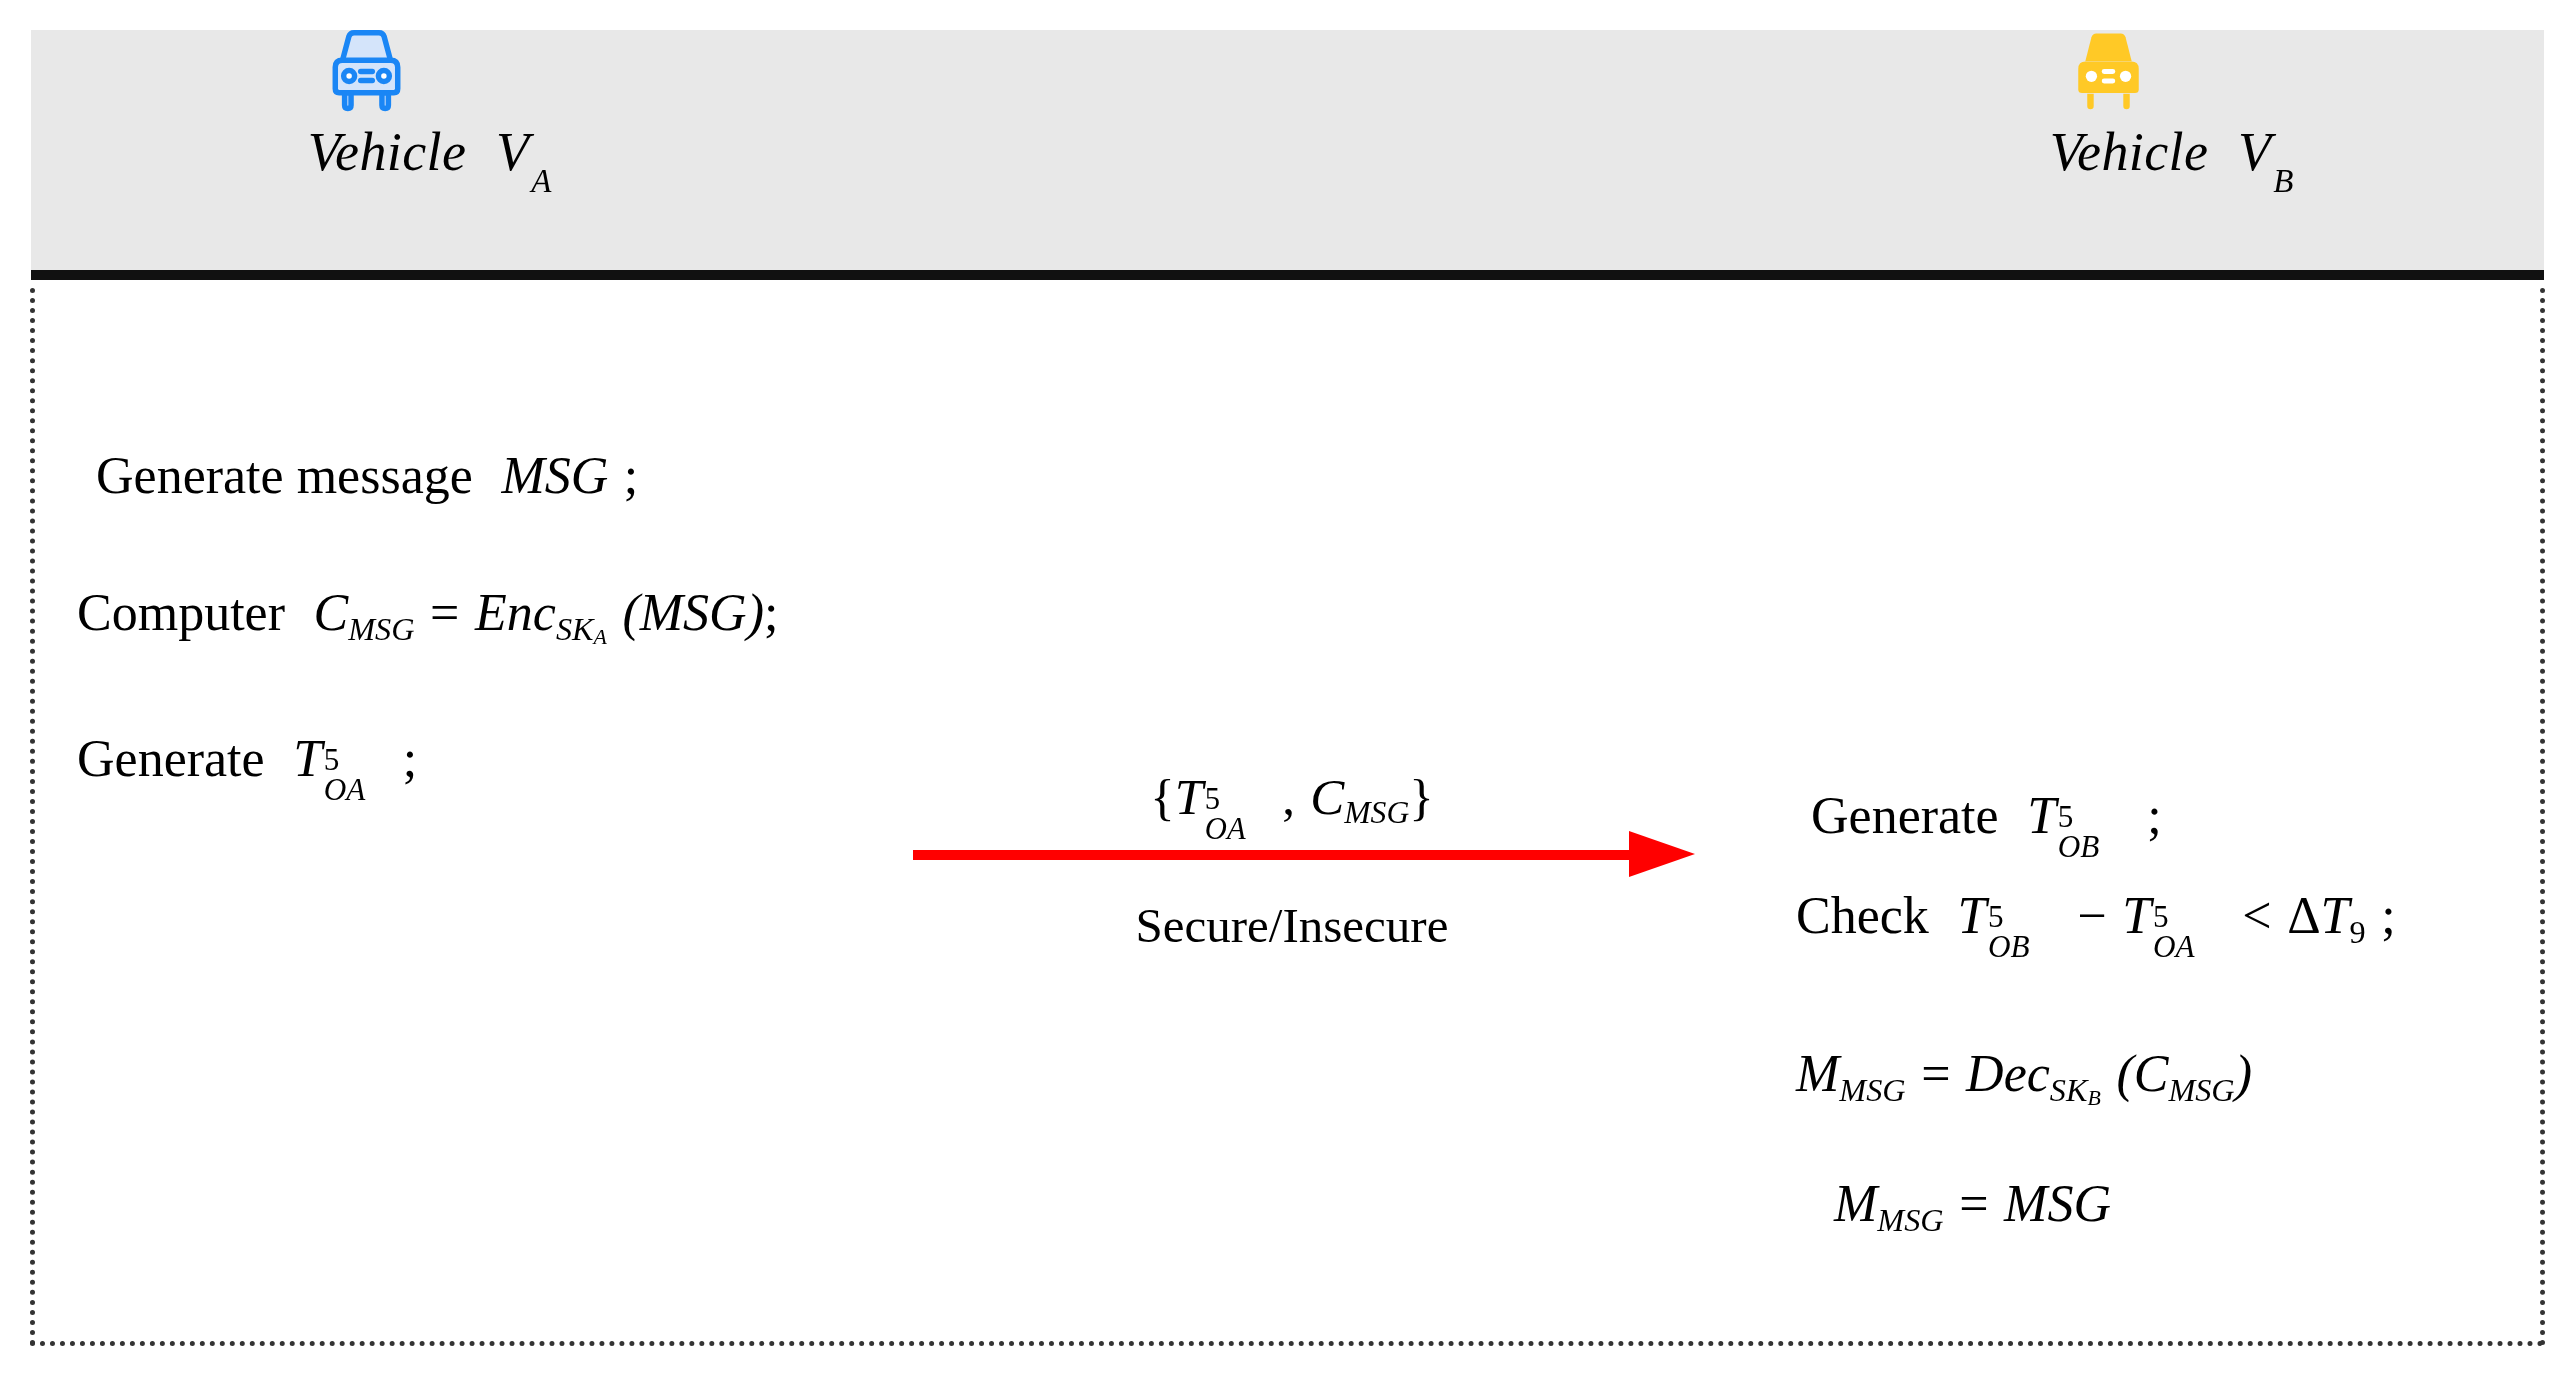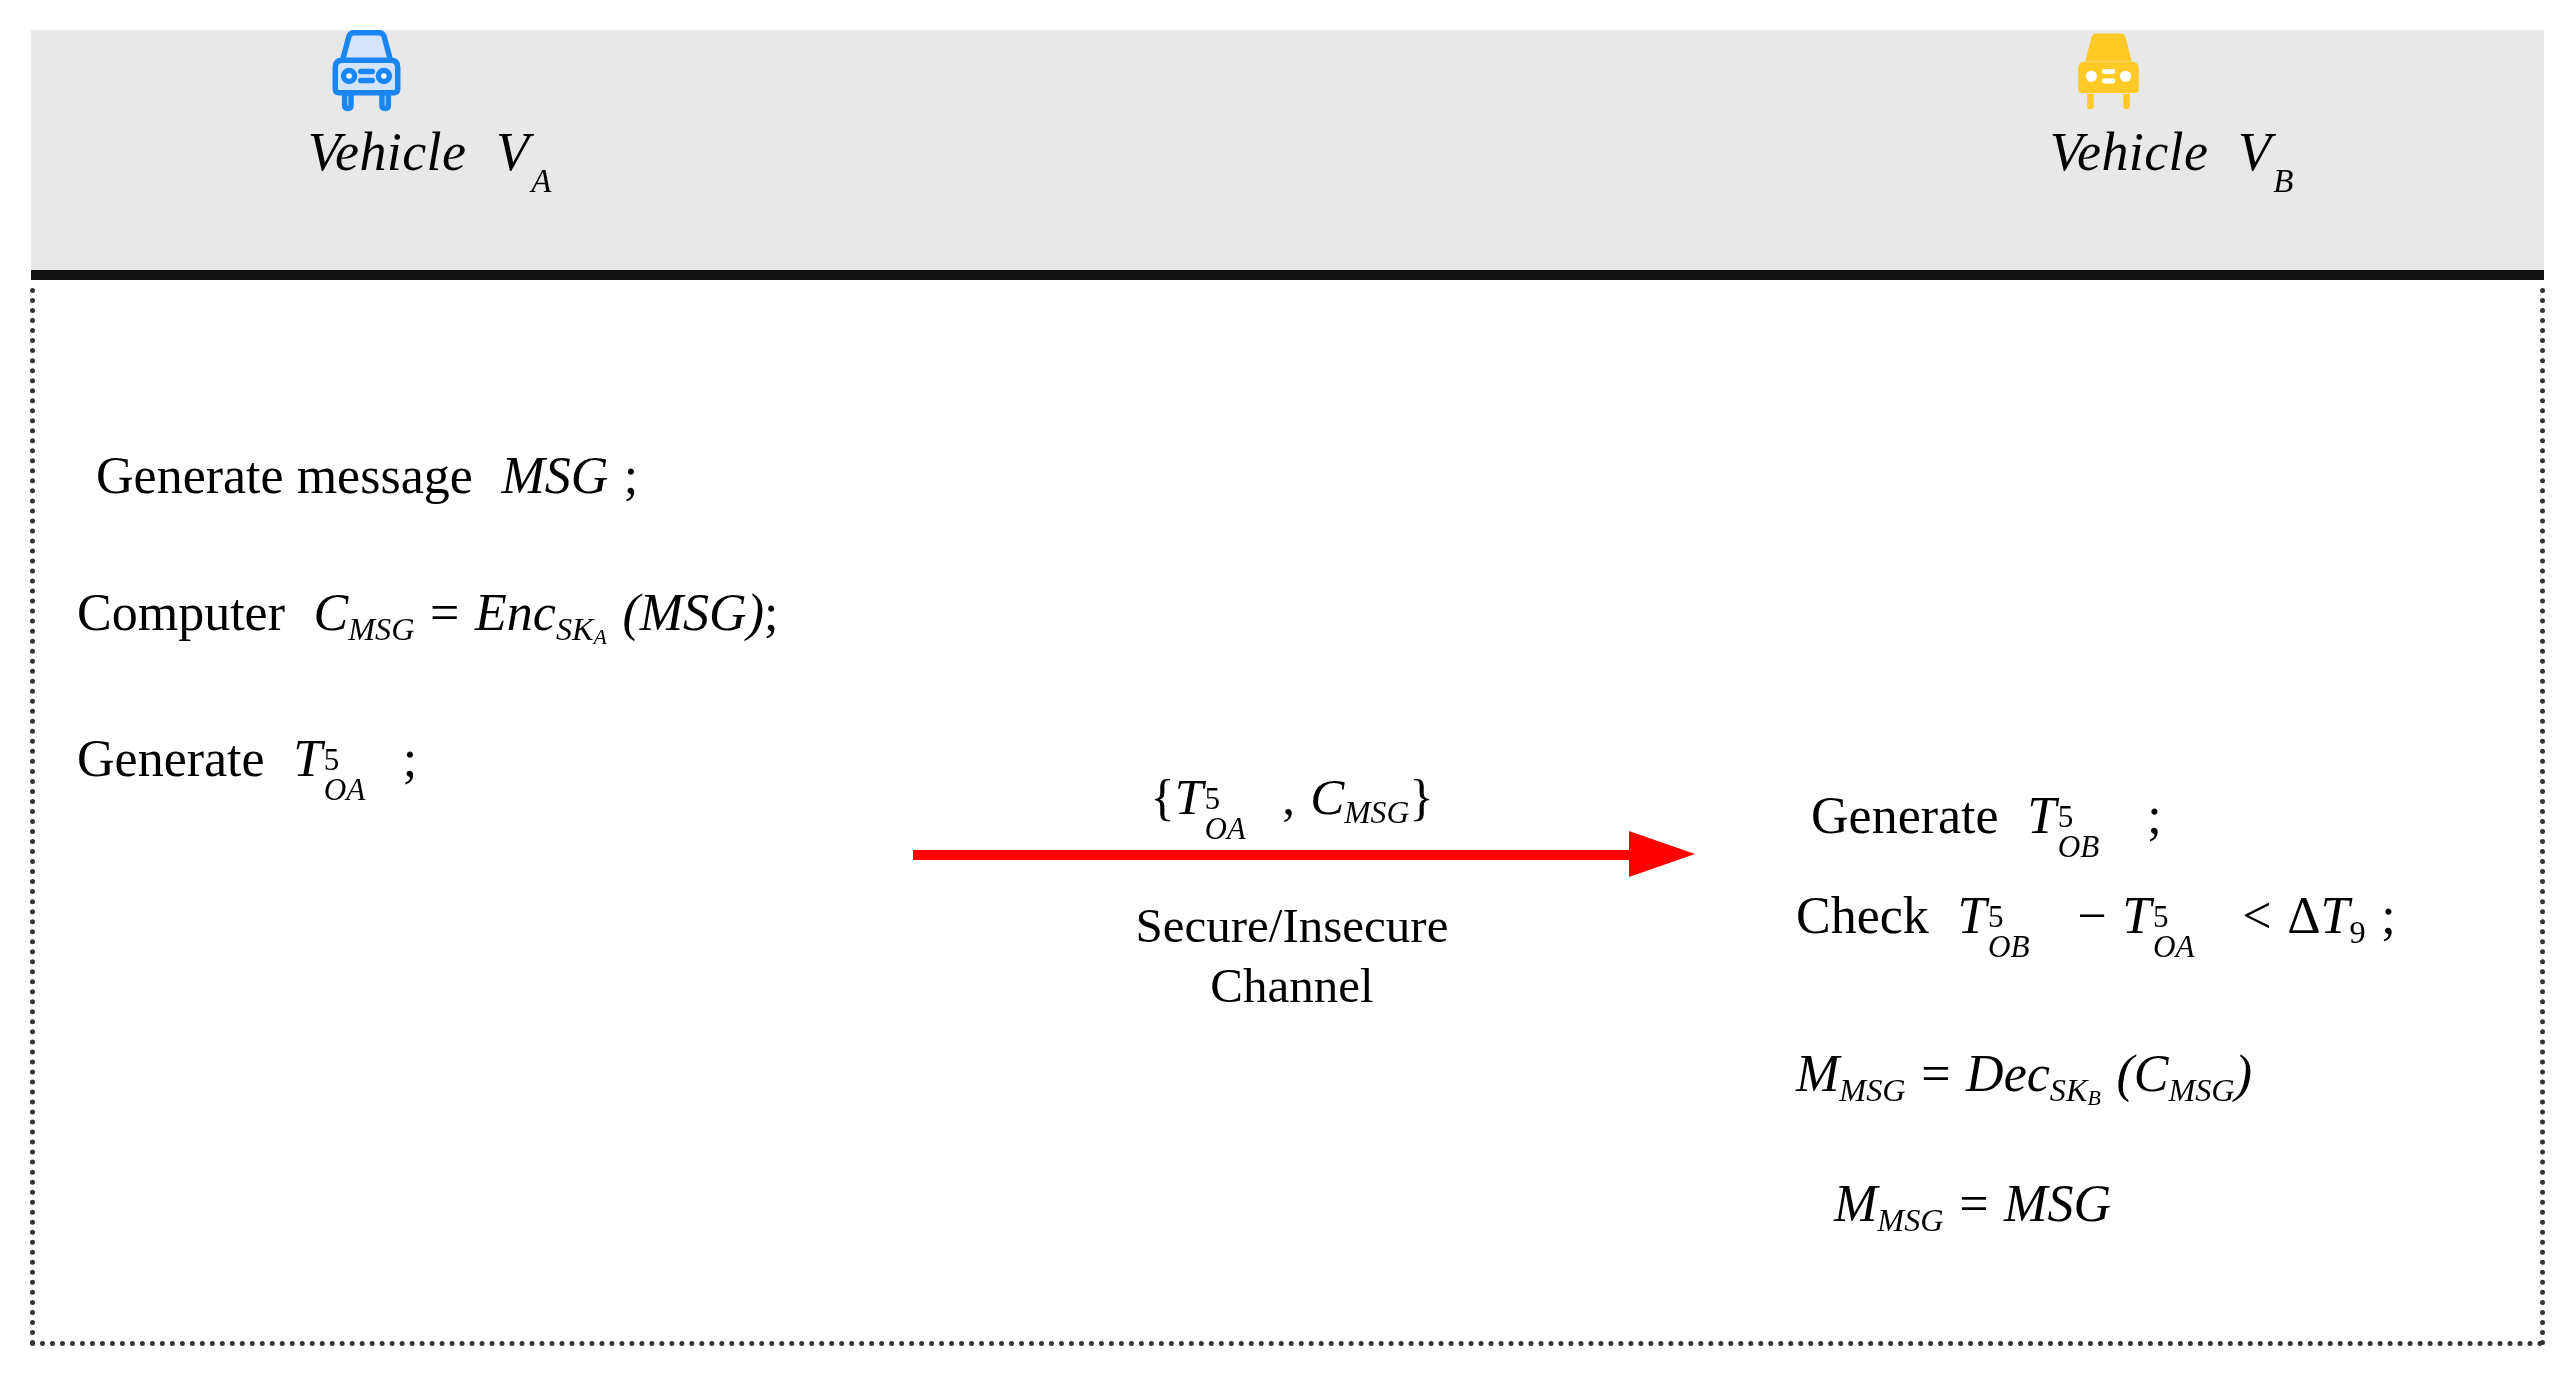--- a/index.html
+++ b/index.html
@@ -240,21 +240,20 @@
   <div class="channel">
     <div class="channel-payload"><span class="rm">{</span><span class="it">T</span><span class="supsub"><span class="s-top">5</span><span class="s-bot">OA</span></span><span style="display:inline-block;width:1.55em;"></span><span class="rm">,</span><span class="spc"></span><span class="it">C</span><span class="sub">MSG</span><span class="rm">}</span></div>
 
     <div class="arrow-wrap">
       <div class="arrow-shaft"></div>
       <div class="arrow-head"></div>
     </div>
 
     <div class="channel-name">
       <div>Secure/Insecure</div>
-      <div>Channel</div>
     </div>
   </div>
 
   <div class="mathline" id="right-line-1"><span class="rm">Generate</span><span class="spcw"></span><span class="it">T</span><span class="supsub"><span class="s-top">5</span><span class="s-bot">OB</span></span><span style="display:inline-block;width:1.75em;"></span><span class="rm">;</span></div>
 
   <div class="mathline" id="right-line-2"><span class="rm">Check</span><span class="spcw"></span><span class="it">T</span><span class="supsub"><span class="s-top">5</span><span class="s-bot">OB</span></span><span style="display:inline-block;width:1.75em;"></span><span class="rm">−</span><span class="spc"></span><span class="it">T</span><span class="supsub"><span class="s-top">5</span><span class="s-bot">OA</span></span><span style="display:inline-block;width:1.75em;"></span><span class="rm">&lt;</span><span class="spc"></span><span class="rm">Δ</span><span class="it">T</span><span class="sub" style="font-style:normal;">9</span><span class="spc"></span><span class="rm">;</span></div>
 
   <div class="mathline" id="right-line-3"><span class="it">M</span><span class="sub">MSG</span><span class="spc"></span><span class="rm">=</span><span class="spc"></span><span class="it">Dec</span><span class="sub">SK</span><span class="subsub" style="font-size:0.42em; top:0.62em;">B</span><span class="spc"></span><span class="it">(</span><span class="it">C</span><span class="sub">MSG</span><span class="it">)</span></div>
 
   <div class="mathline" id="right-line-4"><span class="it">M</span><span class="sub">MSG</span><span class="spc"></span><span class="rm">=</span><span class="spc"></span><span class="it">MSG</span></div>

